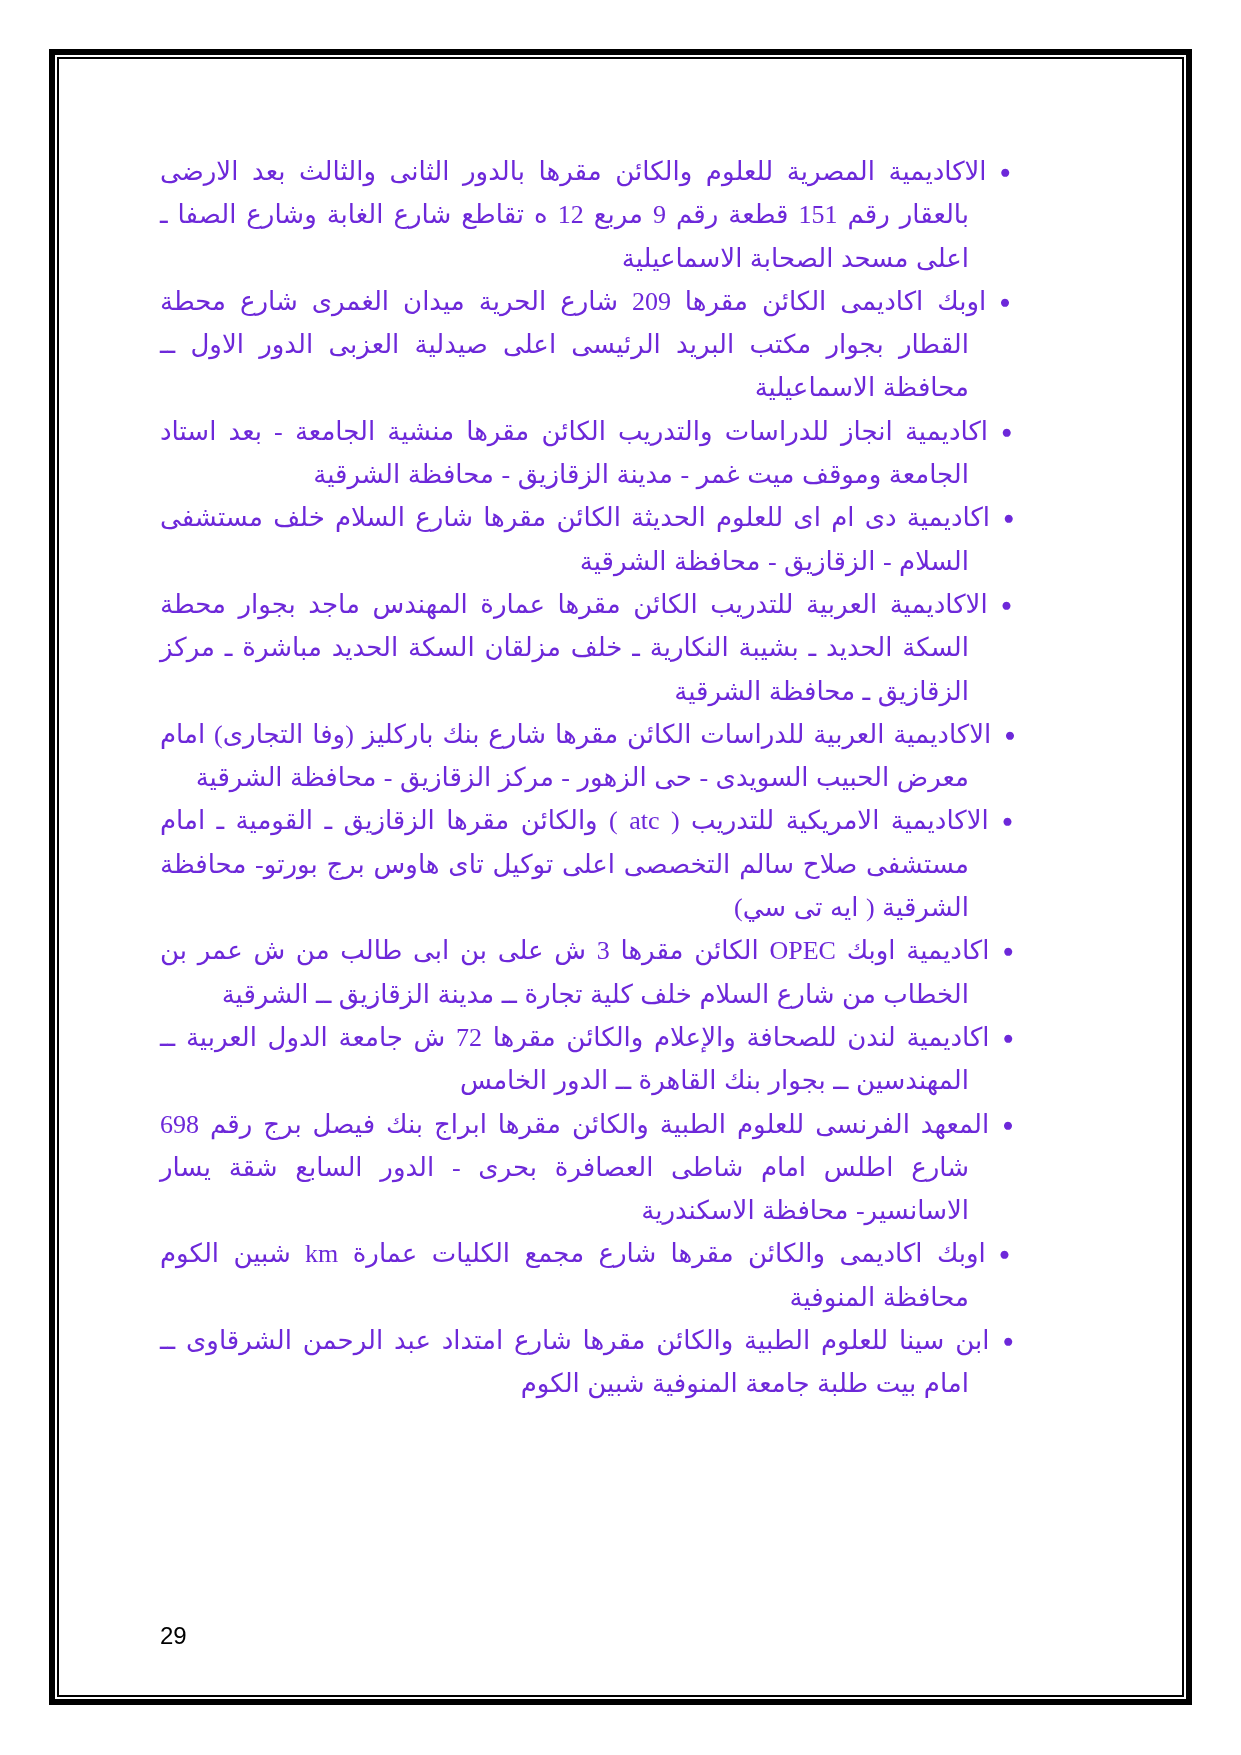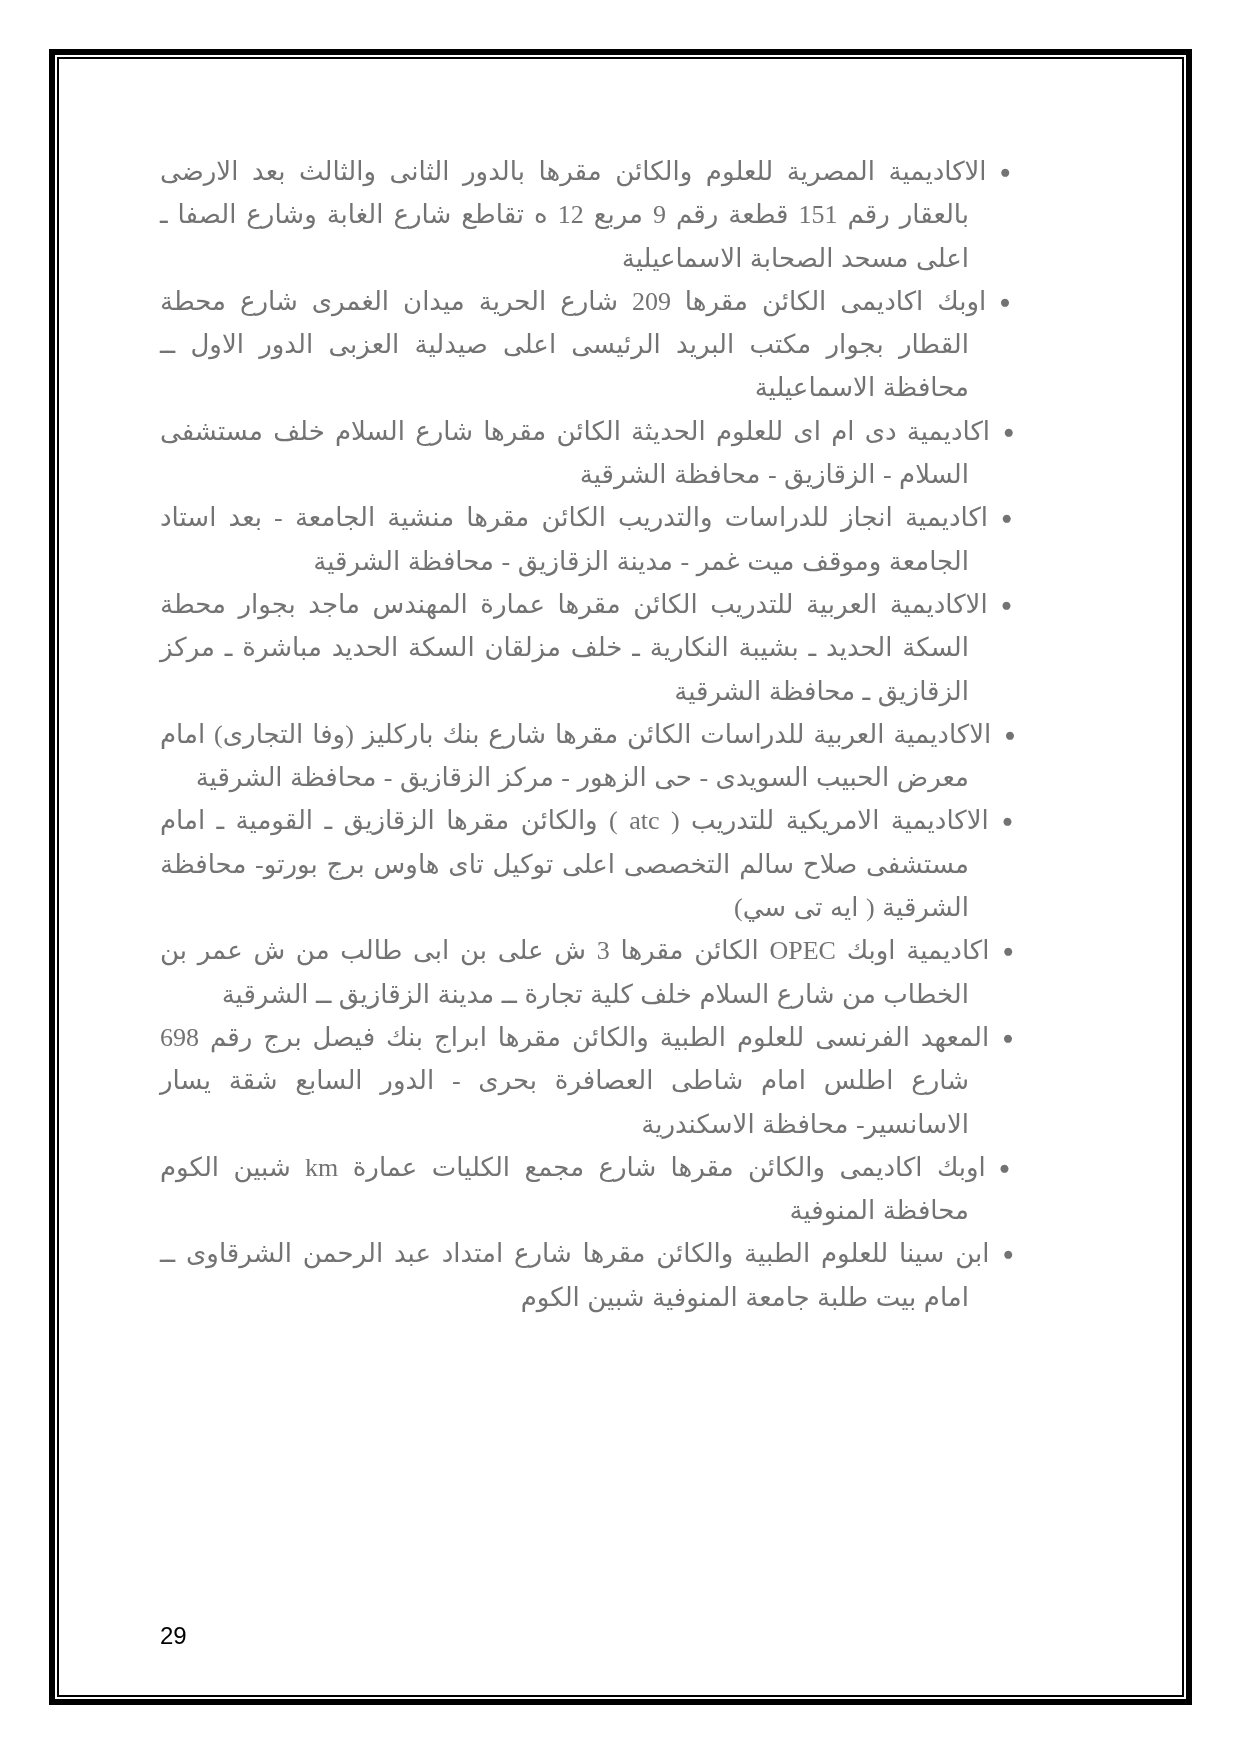--- a/index.html
+++ b/index.html
@@ -22,21 +22,21 @@
     border: 2px solid #000000;
   }
 
   
   .content {
     position: absolute;
     top: 150px;
     right: 224px;
     width: 857px;
     direction: rtl;
-    color: #737373;
+    color: #6d28d9;
   }
   .item {
     font-size: 26px;
     line-height: 43.3px;
     text-align: justify;
     padding-right: 48px;
     text-indent: -48px;
     word-spacing: 1px;
   }
   .bullet {
@@ -62,26 +62,27 @@
 </head>
 <body>
 
 <div class="page-border">
   <div class="page-border-inner"></div>
 </div>
 
 <div class="content">
   <div class="item"><span class="bullet">●</span><span>الاكاديمية المصرية للعلوم والكائن مقرها بالدور الثانى والثالث بعد الارضى بالعقار رقم 151 قطعة رقم 9 مربع 12 ه تقاطع شارع الغابة وشارع الصفا ـ اعلى مسحد الصحابة الاسماعيلية</span></div>
   <div class="item"><span class="bullet">●</span><span>اوبك اكاديمى الكائن مقرها 209 شارع الحرية ميدان الغمرى شارع محطة القطار بجوار مكتب البريد الرئيسى اعلى صيدلية العزبى الدور الاول ــ محافظة الاسماعيلية</span></div>
+  <div class="item"><span class="bullet">●</span><span>اكاديمية انجاز للدراسات والتدريب الكائن مقرها منشية الجامعة - بعد استاد الجامعة وموقف ميت غمر -  مدينة الزقازيق - محافظة الشرقية</span></div>
   <div class="item"><span class="bullet">●</span><span>اكاديمية دى ام اى للعلوم الحديثة الكائن مقرها شارع السلام خلف مستشفى السلام - الزقازيق - محافظة الشرقية</span></div>
-  <div class="item"><span class="bullet">●</span><span>اكاديمية انجاز للدراسات والتدريب الكائن مقرها منشية الجامعة - بعد استاد الجامعة وموقف ميت غمر -  مدينة الزقازيق - محافظة الشرقية</span></div>
   <div class="item"><span class="bullet">●</span><span>الاكاديمية العربية للتدريب الكائن مقرها عمارة المهندس ماجد بجوار محطة السكة الحديد ـ بشيبة النكارية ـ خلف مزلقان السكة الحديد مباشرة ـ مركز الزقازيق ـ محافظة الشرقية</span></div>
   <div class="item"><span class="bullet">●</span><span>الاكاديمية العربية للدراسات الكائن مقرها شارع بنك باركليز (وفا التجارى) امام معرض الحبيب السويدى - حى الزهور - مركز الزقازيق - محافظة الشرقية</span></div>
   <div class="item"><span class="bullet">●</span><span>الاكاديمية الامريكية للتدريب ( atc ) والكائن مقرها الزقازيق ـ القومية ـ امام مستشفى صلاح سالم التخصصى اعلى توكيل تاى هاوس برج بورتو- محافظة الشرقية ( ايه تى سي)</span></div>
   <div class="item"><span class="bullet">●</span><span>اكاديمية اوبك OPEC الكائن مقرها 3 ش على بن ابى طالب من ش عمر بن الخطاب من شارع السلام خلف كلية تجارة ــ مدينة الزقازيق ــ الشرقية</span></div>
+  <div class="item"><span class="bullet">●</span><span>اكاديمية لندن للصحافة والإعلام والكائن مقرها 72 ش جامعة الدول العربية ــ المهندسين ــ بجوار بنك القاهرة ــ الدور الخامس</span></div>
   <div class="item"><span class="bullet">●</span><span>المعهد الفرنسى للعلوم الطبية والكائن مقرها ابراج بنك فيصل برج رقم 698 شارع اطلس امام شاطى العصافرة بحرى - الدور السابع شقة يسار الاسانسير- محافظة الاسكندرية</span></div>
   <div class="item"><span class="bullet">●</span><span>اوبك اكاديمى والكائن مقرها شارع مجمع الكليات عمارة km شبين الكوم محافظة المنوفية</span></div>
   <div class="item"><span class="bullet">●</span><span>ابن سينا للعلوم الطبية والكائن مقرها شارع امتداد عبد الرحمن الشرقاوى ــ امام بيت طلبة جامعة المنوفية شبين الكوم</span></div>
 </div>
 
 <div class="footer">
   <span>29</span>
 </div>
 
 </body></html>

